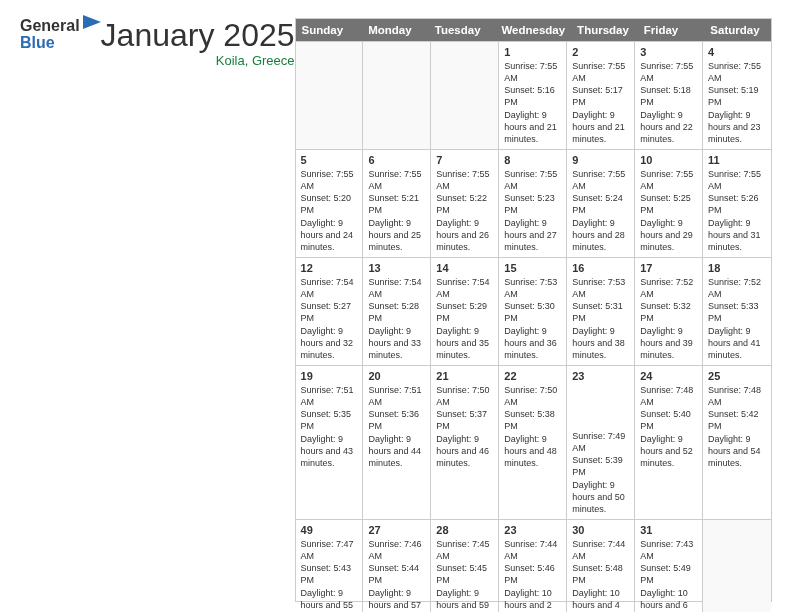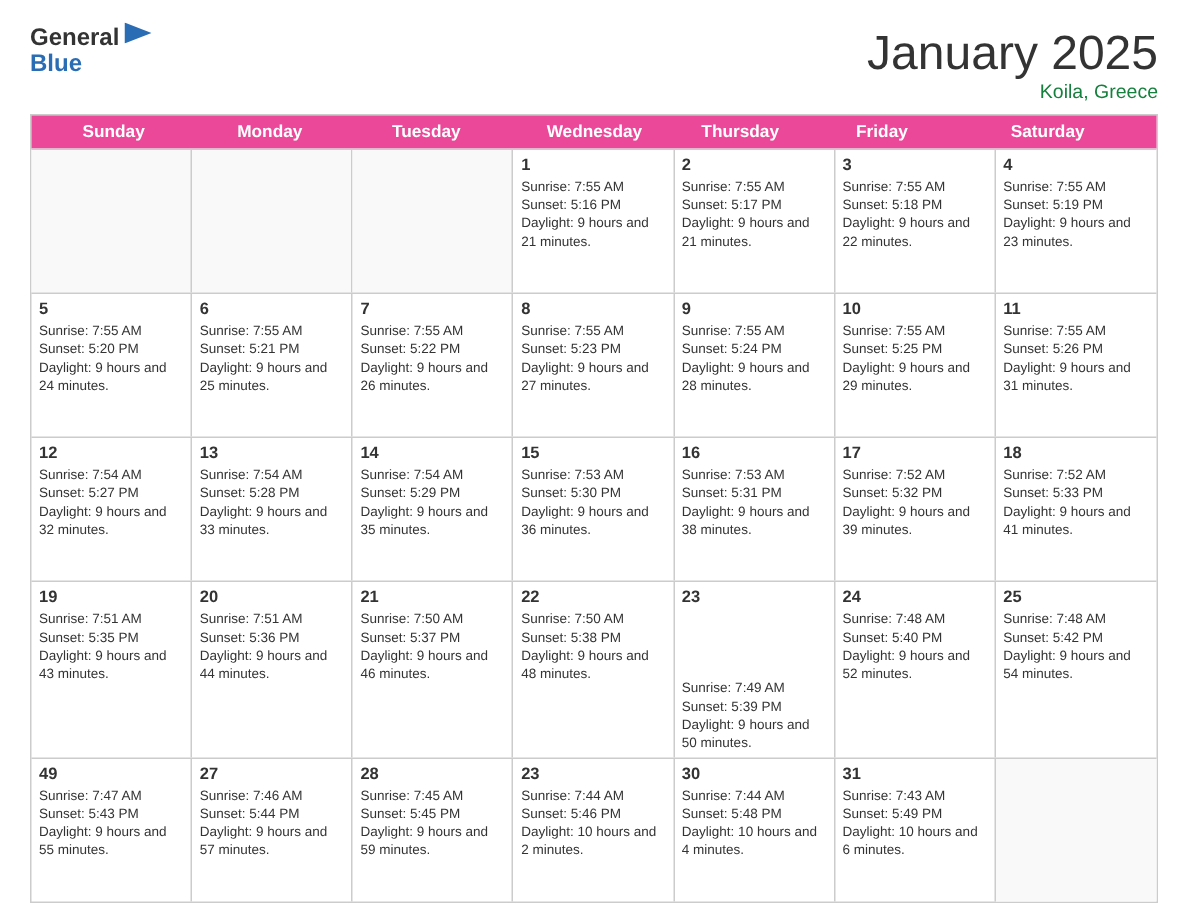--- a/index.html
+++ b/index.html
@@ -8,21 +8,20 @@
       background: #fff;
       width: 792px;
       height: 612px;
       overflow: hidden;
     }
     .page {
       width: 792px;
       height: 612px;
       padding: 18px 20px 10px 20px;
       display: flex;
-      flex-direction: column;
     }
     .header {
       display: flex;
       justify-content: space-between;
       align-items: flex-start;
       margin-bottom: 8px;
     }
     .logo {
       display: flex;
       align-items: center;
@@ -54,22 +53,21 @@
     }
     .calendar {
       flex: 1;
       display: flex;
       flex-direction: column;
       border: 1px solid #ccc;
     }
     .cal-header {
       display: grid;
       grid-template-columns: repeat(7, 1fr);
-      background: #ec4899;
-      padding-left: 28px;
+      background: #737373;
     }
     .cal-header-cell {
       color: #fff;
       font-size: 11.5px;
       font-weight: bold;
       padding: 5px 6px;
       text-align: left;
     }
     .cal-body {
       flex: 1;

